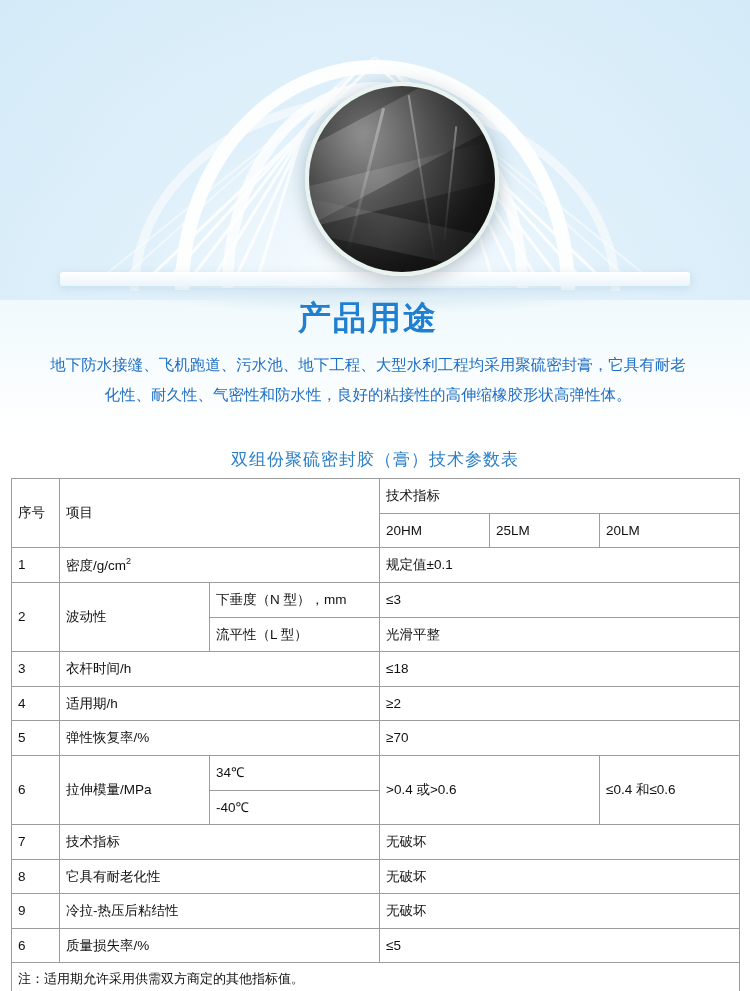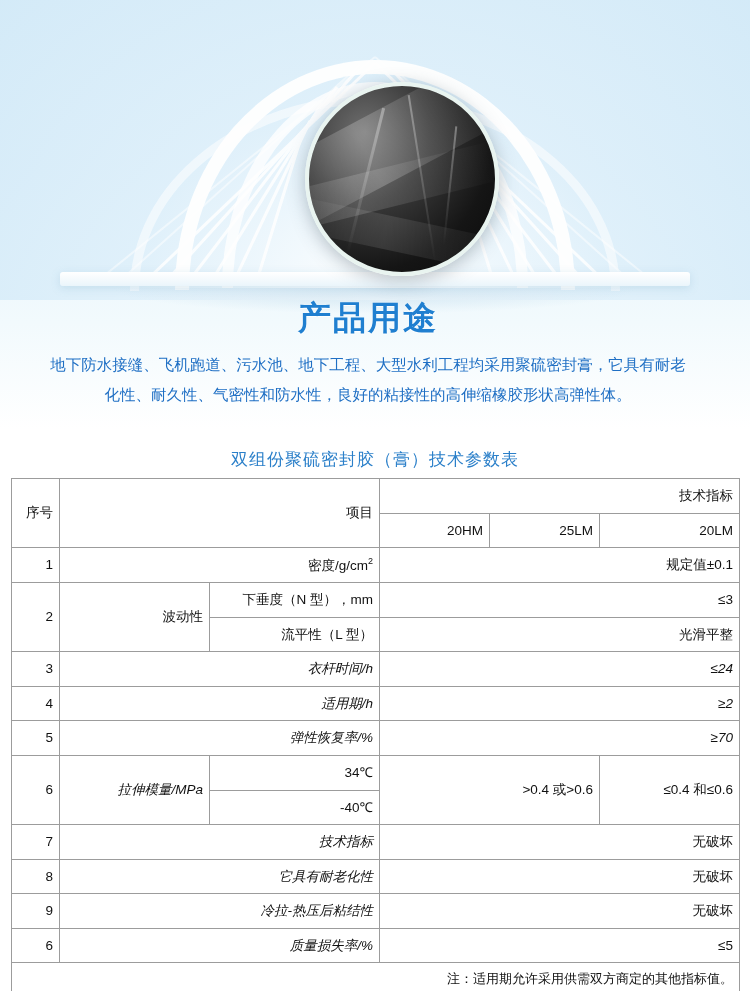--- a/index.html
+++ b/index.html
@@ -139,29 +139,28 @@
   table.spec {
     width: 728px;
     border-collapse: collapse;
     table-layout: fixed;
     font-size: 13.5px;
     color: #111;
   }
   table.spec td {
     border: 1px solid #9c9c9c;
     padding: 7px 6px;
-    text-align: right;
+    text-align: left;
     vertical-align: middle;
     line-height: 1.45;
     background: #fff;
   }
   td.left {
     text-align: left;
     padding-left: 14px;
-    font-style: italic;
   }
   td.num { width: 48px; }
   .note td {
     text-align: left;
     padding: 9px 6px 9px 14px;
     font-size: 13px;
   }
   sup { font-size: 9px; vertical-align: super; }
 </style>
 </head>
@@ -256,21 +255,21 @@
           <td colspan="3">≤3</td>
         </tr>
         <tr>
           <td>流平性（L 型）</td>
           <td colspan="3">光滑平整</td>
         </tr>
 
         <tr>
           <td class="num">3</td>
           <td colspan="2" class="left">衣杆时间/h</td>
-          <td colspan="3" class="left">≤24</td>
+          <td colspan="3" class="left">≤18</td>
         </tr>
 
         <tr>
           <td class="num">4</td>
           <td colspan="2" class="left">适用期/h</td>
           <td colspan="3" class="left">≥2</td>
         </tr>
 
         <tr>
           <td class="num">5</td>

